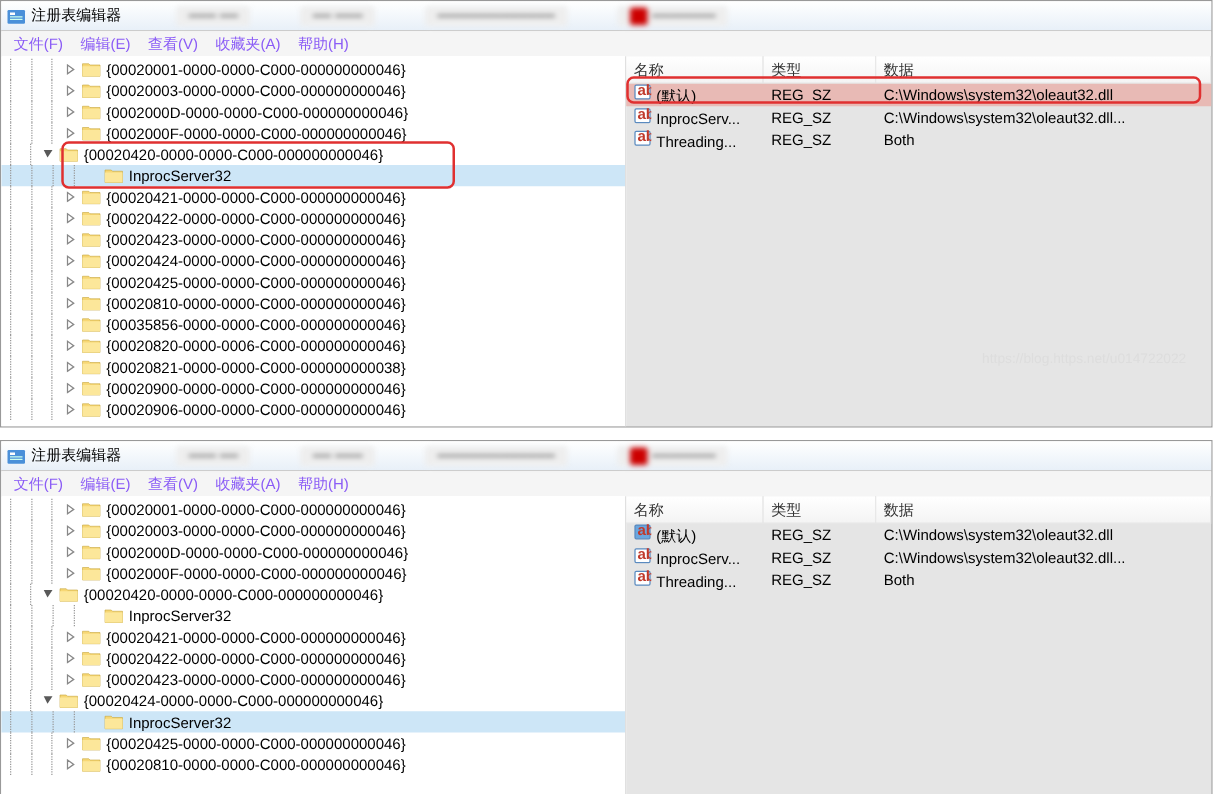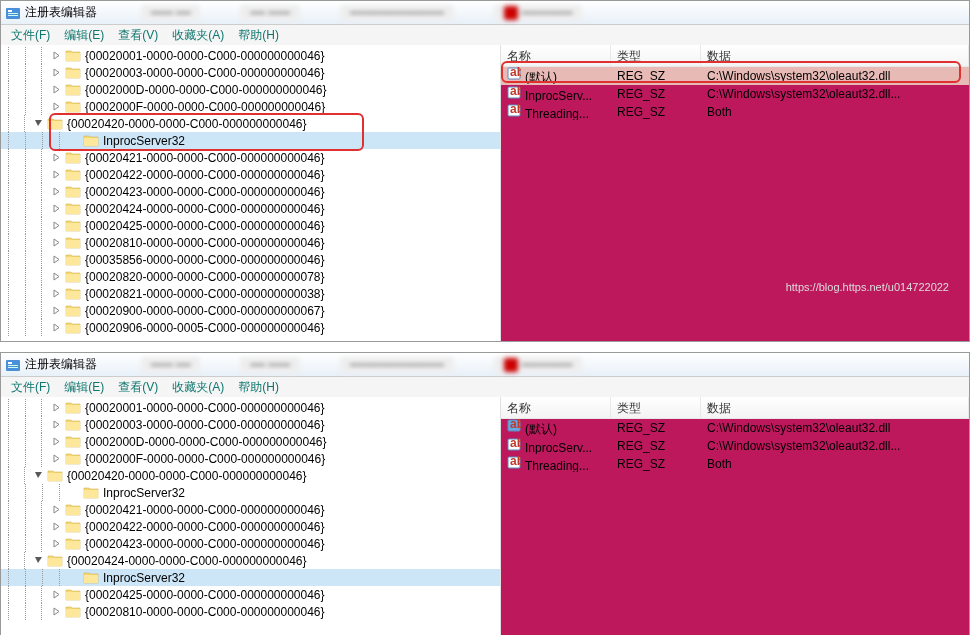--- a/index.html
+++ b/index.html
@@ -5,25 +5,25 @@
 *{box-sizing:border-box;margin:0;padding:0;font-family:"Microsoft YaHei","Segoe UI",Tahoma,sans-serif;font-size:12px;}
 body{background:#fff;width:972px;}
 .window{border:1px solid #999;background:#fff;margin-bottom:10px;width:970px;position:relative;}
 .titlebar{height:24px;background:linear-gradient(#fff,#e8f0f8);border-bottom:1px solid #ccc;display:flex;align-items:center;padding:0 4px;gap:4px;}
 .appicon{width:16px;height:16px;display:inline-flex;align-items:center;justify-content:center;}
 .title-text{font-size:12px;color:#000;}
 .blurred{filter:blur(2px);display:flex;gap:40px;margin-left:40px;}
 .blurred span{color:#888;background:#eee;padding:1px 10px;border-radius:3px;}
 .bluricon{width:14px;height:14px;background:#c00;display:inline-block;filter:blur(1px);border-radius:2px;}
 .menubar{height:20px;background:#f5f5f5;display:flex;align-items:center;padding:0 4px;gap:2px;}
-.menubar span{padding:2px 6px;color:#0f766e;cursor:default;}
+.menubar span{padding:2px 6px;color:#8b5cf6;cursor:default;}
 .content{display:flex;height:296px;}
 .content.tall{height:273px;}
 .tree-pane{width:500px;overflow:hidden;border-right:1px solid #e0e0e0;padding-top:2px;background:#fff;}
-.list-pane{flex:1;background:#be185d;}
+.list-pane{flex:1;background:#e5e5e5;}
 .tree-row{display:flex;align-items:center;height:17px;white-space:nowrap;}
 .tree-row.selected{background:#cde6f7;}
 .indent{display:inline-block;}
 .expander{width:11px;height:11px;display:inline-flex;align-items:center;justify-content:center;margin-right:1px;cursor:pointer;}
 .expander svg{display:block;}
 .dotline{display:inline-block;height:17px;border-left:1px dotted #999;}
 .folder-icon{width:16px;height:14px;display:inline-flex;align-items:center;margin:0 2px;}
 .node-label{color:#000;padding:0 2px;}
 .highlight-box{position:absolute;border:2px solid #e03030;border-radius:6px;pointer-events:none;}
 .list-header{display:flex;height:22px;border-bottom:1px solid #e8e8e8;}
@@ -321,21 +321,21 @@
             <svg width="9" height="9">
               <path d="M2 1 L7 4.5 L2 8 Z" fill="#fff" stroke="#888" stroke-width="1"></path>
             </svg>
           </span>
           <span class="folder-icon">
             <svg width="16" height="13" viewBox="0 0 16 13">
               <path d="M1 2 L6 2 L7 3 L15 3 L15 12 L1 12 Z" fill="#f7d774" stroke="#c9a840" stroke-width="0.5"></path>
               <path d="M1 4 L15 4 L15 12 L1 12 Z" fill="#fce79a"></path>
             </svg>
           </span>
-          <span class="node-label">{00020820-0000-0000-C000-000000000078}</span>
+          <span class="node-label">{00020820-0000-0006-C000-000000000046}</span>
         </div>
         <div class="tree-row">
           <span class="indent" style="width:50px;display:inline-flex;">
             <span class="dotline" style="margin-left:7px;width:10px;"></span>
             <span class="dotline" style="margin-left:7px;width:10px;"></span>
             <span class="dotline" style="margin-left:7px;width:10px;"></span>
           </span>
           <span class="expander">
             <svg width="9" height="9">
               <path d="M2 1 L7 4.5 L2 8 Z" fill="#fff" stroke="#888" stroke-width="1"></path>
@@ -359,40 +359,40 @@
             <svg width="9" height="9">
               <path d="M2 1 L7 4.5 L2 8 Z" fill="#fff" stroke="#888" stroke-width="1"></path>
             </svg>
           </span>
           <span class="folder-icon">
             <svg width="16" height="13" viewBox="0 0 16 13">
               <path d="M1 2 L6 2 L7 3 L15 3 L15 12 L1 12 Z" fill="#f7d774" stroke="#c9a840" stroke-width="0.5"></path>
               <path d="M1 4 L15 4 L15 12 L1 12 Z" fill="#fce79a"></path>
             </svg>
           </span>
-          <span class="node-label">{00020900-0000-0000-C000-000000000067}</span>
-        </div>
-        <div class="tree-row">
-          <span class="indent" style="width:50px;display:inline-flex;">
-            <span class="dotline" style="margin-left:7px;width:10px;"></span>
-            <span class="dotline" style="margin-left:7px;width:10px;"></span>
-            <span class="dotline" style="margin-left:7px;width:10px;"></span>
-          </span>
-          <span class="expander">
-            <svg width="9" height="9">
-              <path d="M2 1 L7 4.5 L2 8 Z" fill="#fff" stroke="#888" stroke-width="1"></path>
-            </svg>
-          </span>
-          <span class="folder-icon">
-            <svg width="16" height="13" viewBox="0 0 16 13">
-              <path d="M1 2 L6 2 L7 3 L15 3 L15 12 L1 12 Z" fill="#f7d774" stroke="#c9a840" stroke-width="0.5"></path>
-              <path d="M1 4 L15 4 L15 12 L1 12 Z" fill="#fce79a"></path>
-            </svg>
-          </span>
-          <span class="node-label">{00020906-0000-0005-C000-000000000046}</span>
+          <span class="node-label">{00020900-0000-0000-C000-000000000046}</span>
+        </div>
+        <div class="tree-row">
+          <span class="indent" style="width:50px;display:inline-flex;">
+            <span class="dotline" style="margin-left:7px;width:10px;"></span>
+            <span class="dotline" style="margin-left:7px;width:10px;"></span>
+            <span class="dotline" style="margin-left:7px;width:10px;"></span>
+          </span>
+          <span class="expander">
+            <svg width="9" height="9">
+              <path d="M2 1 L7 4.5 L2 8 Z" fill="#fff" stroke="#888" stroke-width="1"></path>
+            </svg>
+          </span>
+          <span class="folder-icon">
+            <svg width="16" height="13" viewBox="0 0 16 13">
+              <path d="M1 2 L6 2 L7 3 L15 3 L15 12 L1 12 Z" fill="#f7d774" stroke="#c9a840" stroke-width="0.5"></path>
+              <path d="M1 4 L15 4 L15 12 L1 12 Z" fill="#fce79a"></path>
+            </svg>
+          </span>
+          <span class="node-label">{00020906-0000-0000-C000-000000000046}</span>
         </div>
       </div>
     <div class="list-pane">
       <div class="list-header">
         <div class="col-name">名称</div>
         <div class="col-type">类型</div>
         <div class="col-data">数据</div>
       </div>
       <div id="rows1">
           <div class="list-row sel">

